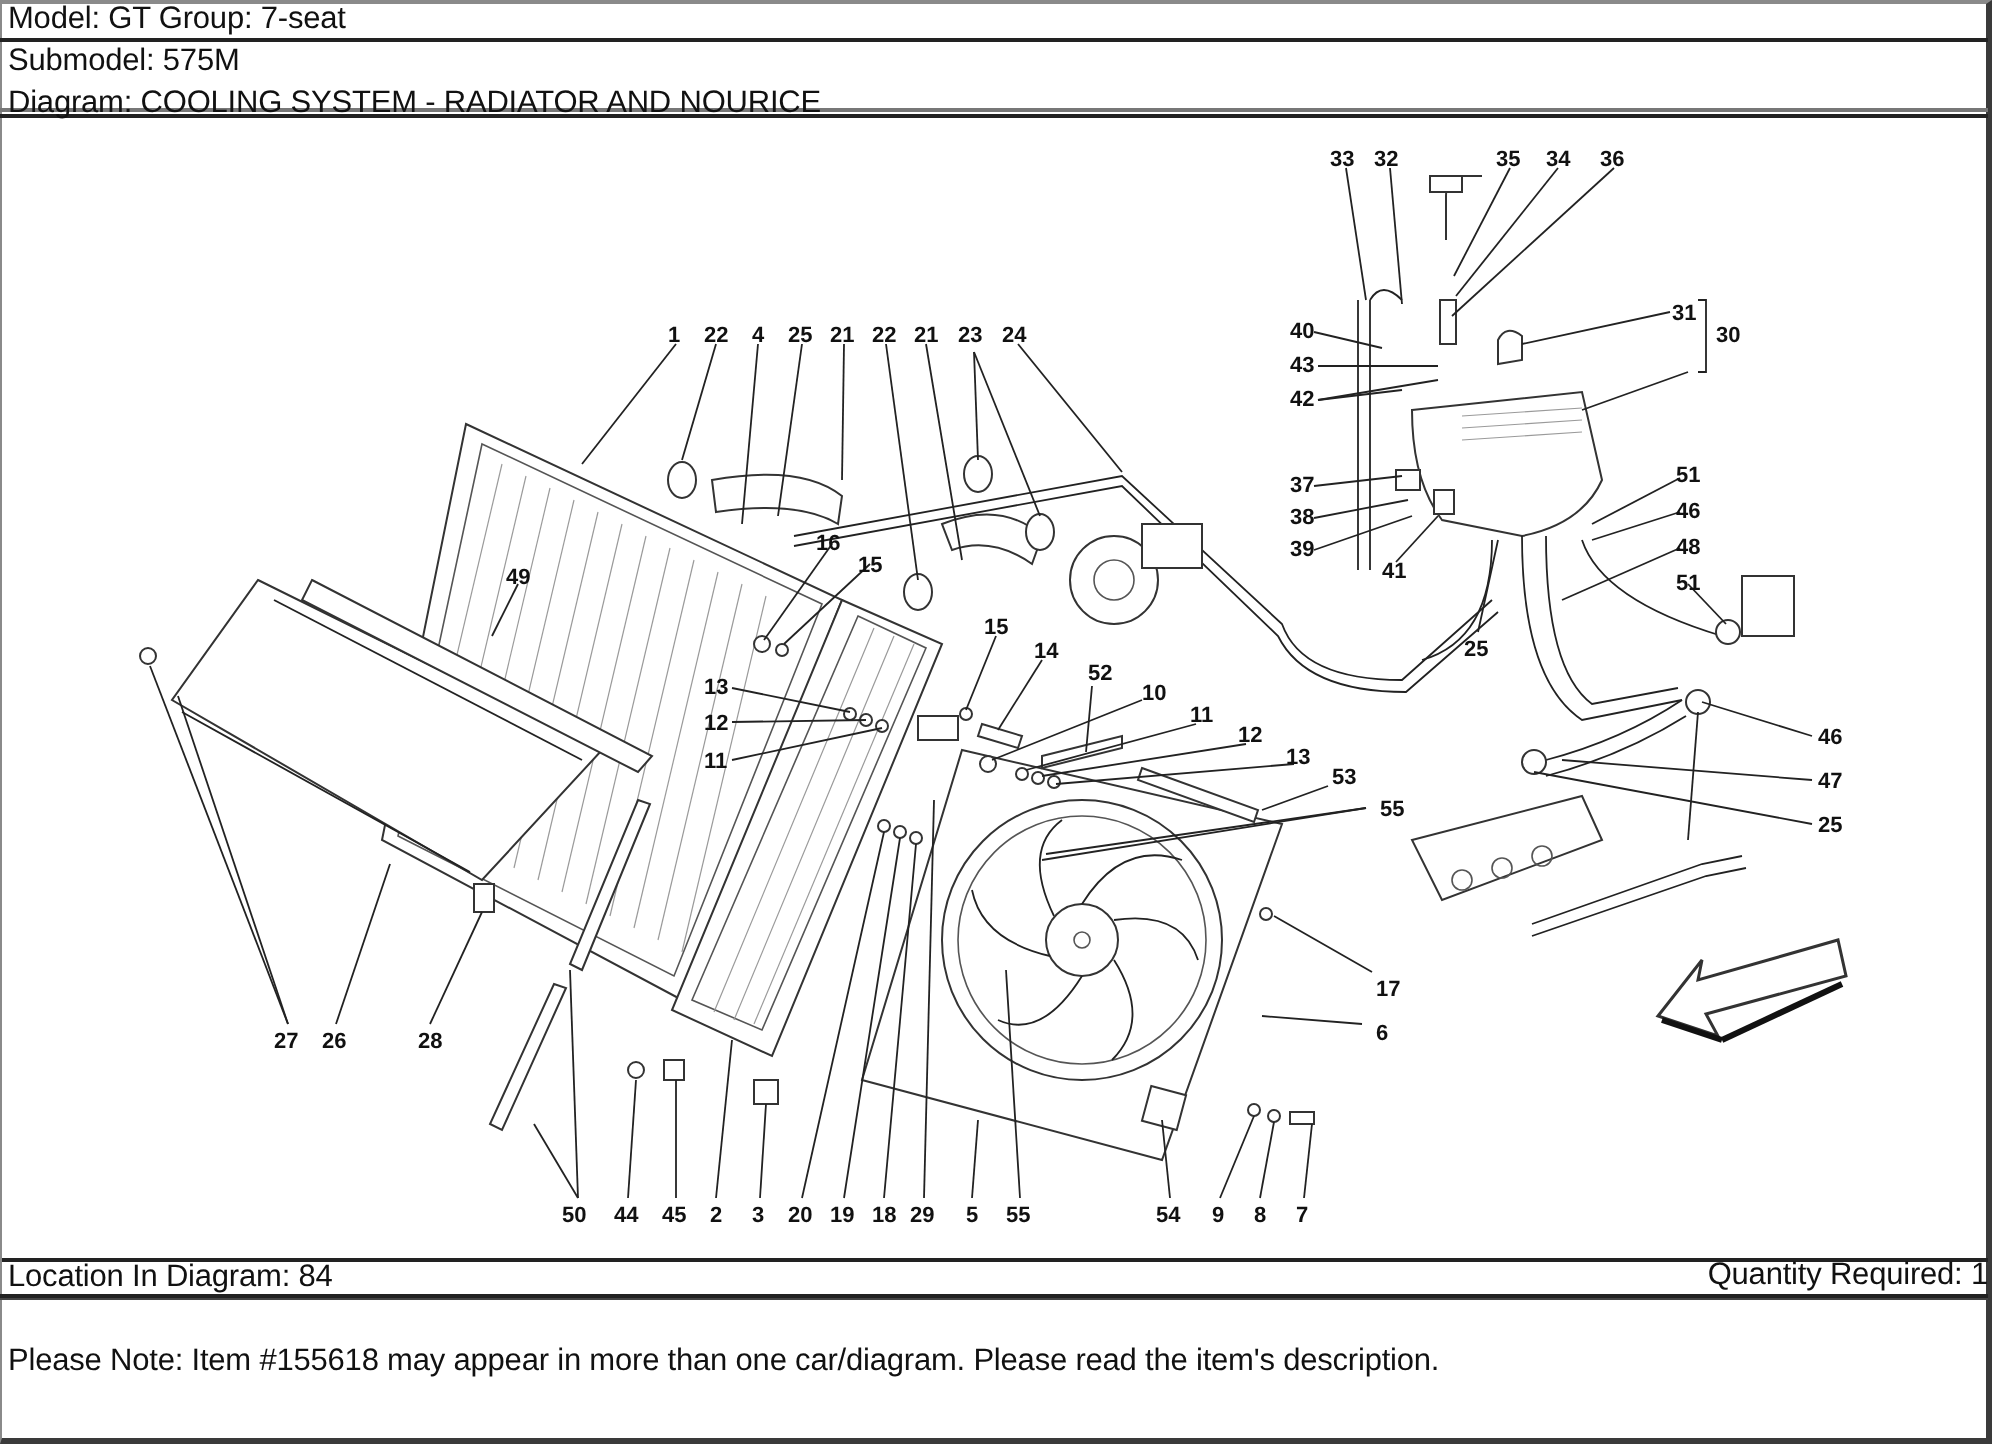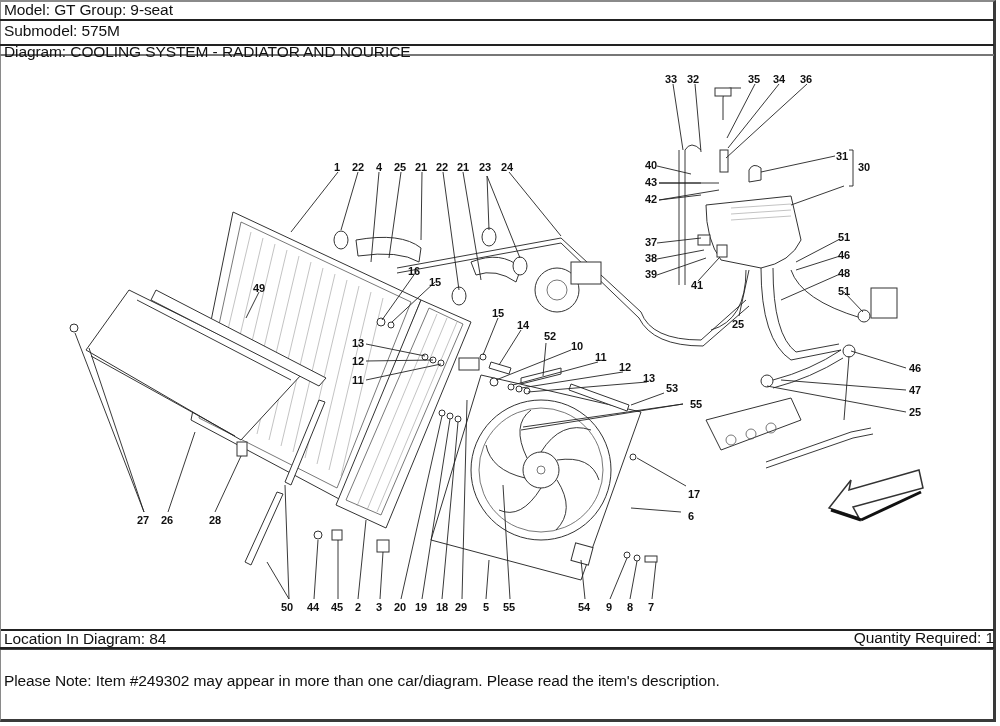--- a/index.html
+++ b/index.html
@@ -1,37 +1,37 @@
 <!DOCTYPE html>
 <html><head>
 <meta charset="utf-8">
 <style>
   html, body { margin: 0; padding: 0; background: #ffffff; }
   body { width: 1000px; height: 726px; position: relative; overflow: hidden; font-family: "Liberation Sans", sans-serif; }
   .frame { position: absolute; left: 0; top: 0; width: 996px; height: 722px; border-right: 3px solid #3a3a3a; border-bottom: 3px solid #3a3a3a; border-top: 2px solid #8a8a8a; border-left: 1px solid #8a8a8a; box-sizing: border-box; }
   .row { position: absolute; left: 0; width: 994px; box-sizing: border-box; border-bottom: 2px solid #222; font-size: 15.5px; color: #111; padding-left: 4px; line-height: 19px; white-space: nowrap; font-family: "Liberation Sans", sans-serif; letter-spacing: -0.1px; }
   .r1 { top: 0; height: 21px; }
-  .r2 { top: 21px; height: 25px; }
+  .r2 { top: 21px; height: 38px; }
   .r3 { top: 42px; height: 14px; border-bottom: 2px solid #777; }
   .diagram { position: absolute; left: 1px; top: 63px; width: 993px; height: 566px; border-bottom: 2px solid #222; }
   .r4 { top: 629px; height: 21px; border-bottom: 1px solid #444; }
   .r5 { top: 628px; height: 21px; border-bottom: 2px solid #222; text-align: right; }
   .r6 { top: 671px; height: 49px; border-bottom: none; }
   svg text { font-family: "Liberation Sans", sans-serif; font-weight: bold; font-size: 11px; fill: #111; }
   .ln { stroke: #222; stroke-width: 0.9; fill: none; }
   .pt { stroke: #333; stroke-width: 1; fill: #fff; }
   .pt2 { stroke: #555; stroke-width: 0.8; fill: none; }
   .hatch { stroke: #9a9a9a; stroke-width: 0.6; }
 </style>
 </head>
 <body>
 
 <div class="frame"></div>
 
-<div class="row r1">Model: GT Group: 9-seat</div>
+<div class="row r1">Model: GT Group: 7-seat</div>
 <div class="row r2">Submodel: 575M</div>
 <div class="row r3">Diagram: COOLING SYSTEM - RADIATOR AND NOURICE</div>
 
 <div class="diagram">
 <svg width="993" height="566" viewBox="0 63 993 566">
 
   <g>
     <polygon class="pt" points="232,212 420,300 340,500 190,420"></polygon>
     <polygon class="pt2" points="240,222 410,302 336,488 198,418"></polygon>
     <g class="hatch">
@@ -334,13 +334,13 @@
     <text x="577" y="611">54</text>
     <text x="605" y="611">9</text>
     <text x="626" y="611">8</text>
     <text x="647" y="611">7</text>
   </g>
 </svg>
 </div>
 
 <div class="row r4">Location In Diagram: 84</div>
 <div class="row r5">Quantity Required: 1</div>
-<div class="row r6">Please Note: Item #249302 may appear in more than one car/diagram. Please read the item's description.</div>
+<div class="row r6">Please Note: Item #155618 may appear in more than one car/diagram. Please read the item's description.</div>
 
 </body></html>

